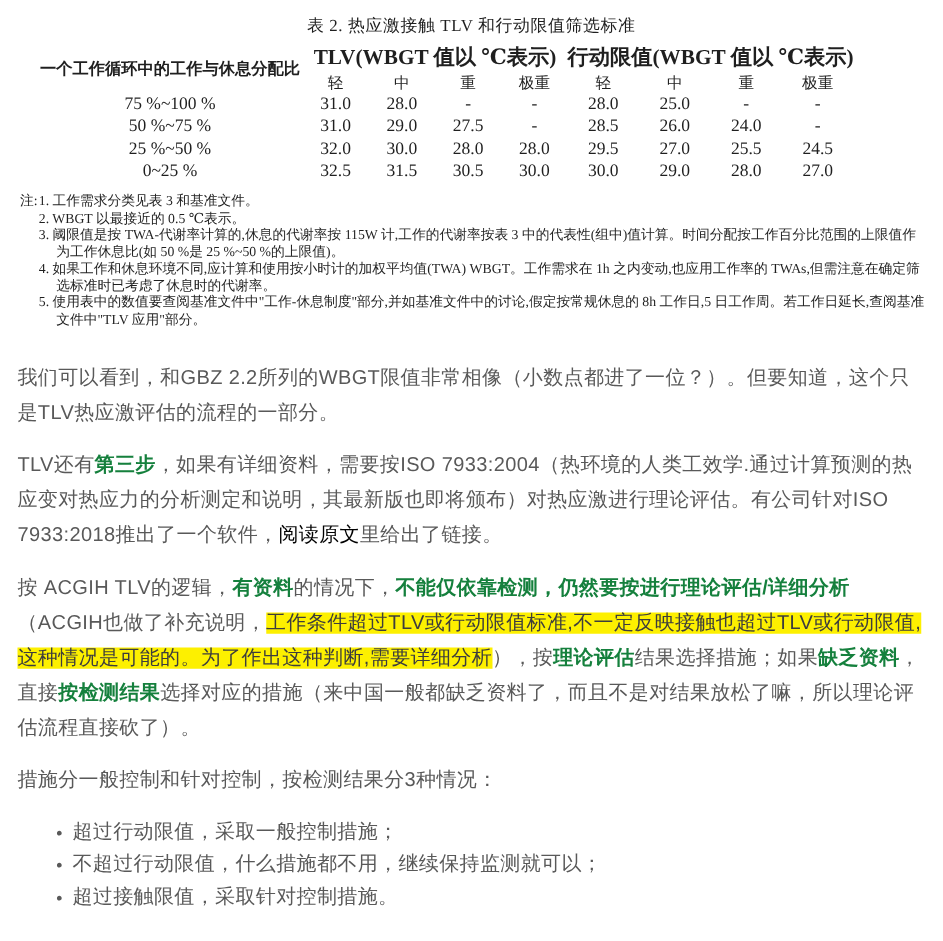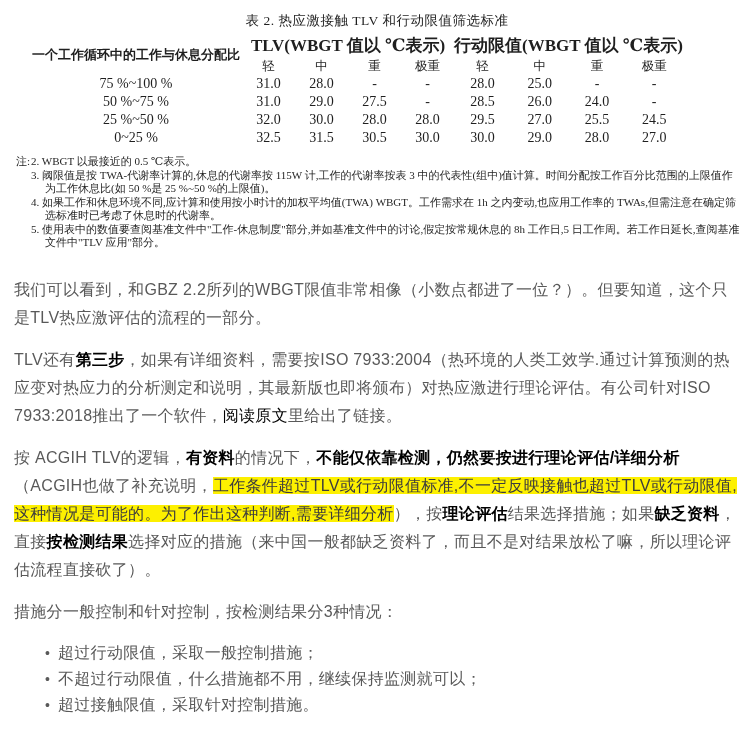--- a/index.html
+++ b/index.html
@@ -58,21 +58,21 @@
   .body-section{
     margin-top:26px;
     padding:0 14px;
     color:#595959;
     font-size:16px;
     line-height:28px;
     letter-spacing:0.3px;
   }
   .body-section p{margin:0 0 14px 0;}
   .seg-normal{}
-  .seg-bold{font-weight:bold;color:#000000;}
+  .seg-bold{font-weight:bold;color:#15803d;}
   .seg-link{color:#000000;cursor:pointer;}
   .seg-highlight{background:#fdf000;color:#3d3d3d;}
   ul.measures{
     margin:2px 0 0 0;
     padding-left:44px;
     list-style:none;
   }
   ul.measures li{
     position:relative;
     line-height:26px;
@@ -160,20 +160,21 @@
       <td>30.0</td>
       <td>29.0</td>
       <td>28.0</td>
       <td>27.0</td>
     </tr>
   </tbody>
     </table>
 
   <div class="notes">
     <span class="notes-label">注:</span>
+    <div class="note">1. 工作需求分类见表 3 和基准文件。</div>
     <div class="note">2. WBGT 以最接近的 0.5 ℃表示。</div>
     <div class="note">3. 阈限值是按 TWA-代谢率计算的,休息的代谢率按 115W 计,工作的代谢率按表 3 中的代表性(组中)值计算。时间分配按工作百分比范围的上限值作为工作休息比(如 50 %是 25 %~50 %的上限值)。</div>
     <div class="note">4. 如果工作和休息环境不同,应计算和使用按小时计的加权平均值(TWA) WBGT。工作需求在 1h 之内变动,也应用工作率的 TWAs,但需注意在确定筛选标准时已考虑了休息时的代谢率。</div>
     <div class="note">5. 使用表中的数值要查阅基准文件中"工作-休息制度"部分,并如基准文件中的讨论,假定按常规休息的 8h 工作日,5 日工作周。若工作日延长,查阅基准文件中"TLV 应用"部分。</div>
   </div>
 </div>
 
 <div class="body-section">
   <p><span class="seg-normal">我们可以看到，和GBZ 2.2所列的WBGT限值非常相像（小数点都进了一位？）。但要知道，这个只是TLV热应激评估的流程的一部分。</span></p>
   <p><span class="seg-normal">TLV还有</span><span class="seg-bold">第三步</span><span class="seg-normal">，如果有详细资料，需要按ISO 7933:2004（热环境的人类工效学.通过计算预测的热应变对热应力的分析测定和说明，其最新版也即将颁布）对热应激进行理论评估。有公司针对ISO 7933:2018推出了一个软件，</span><span class="seg-link">阅读原文</span><span class="seg-normal">里给出了链接。</span></p>

